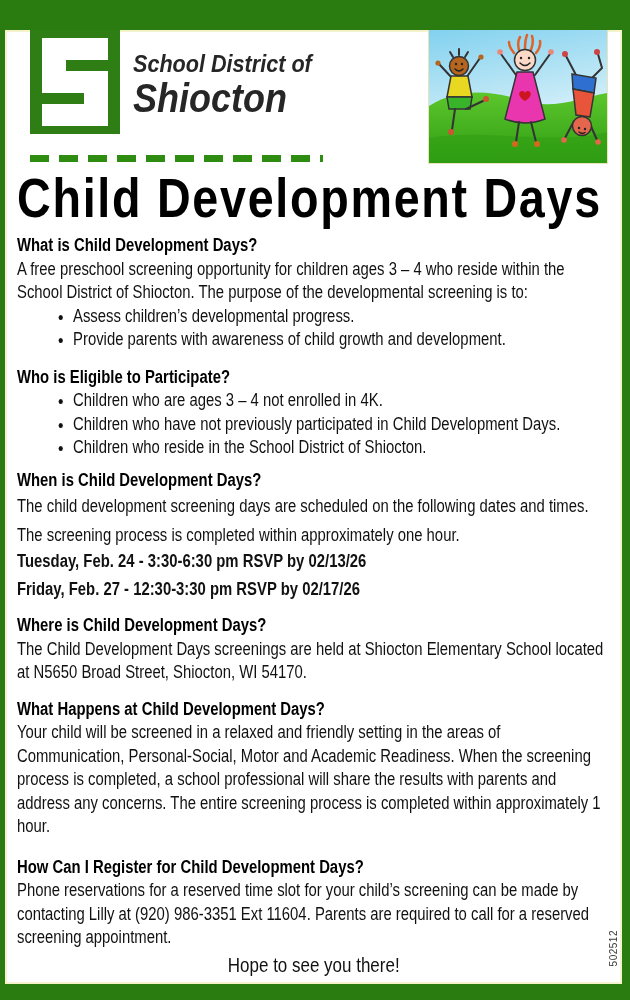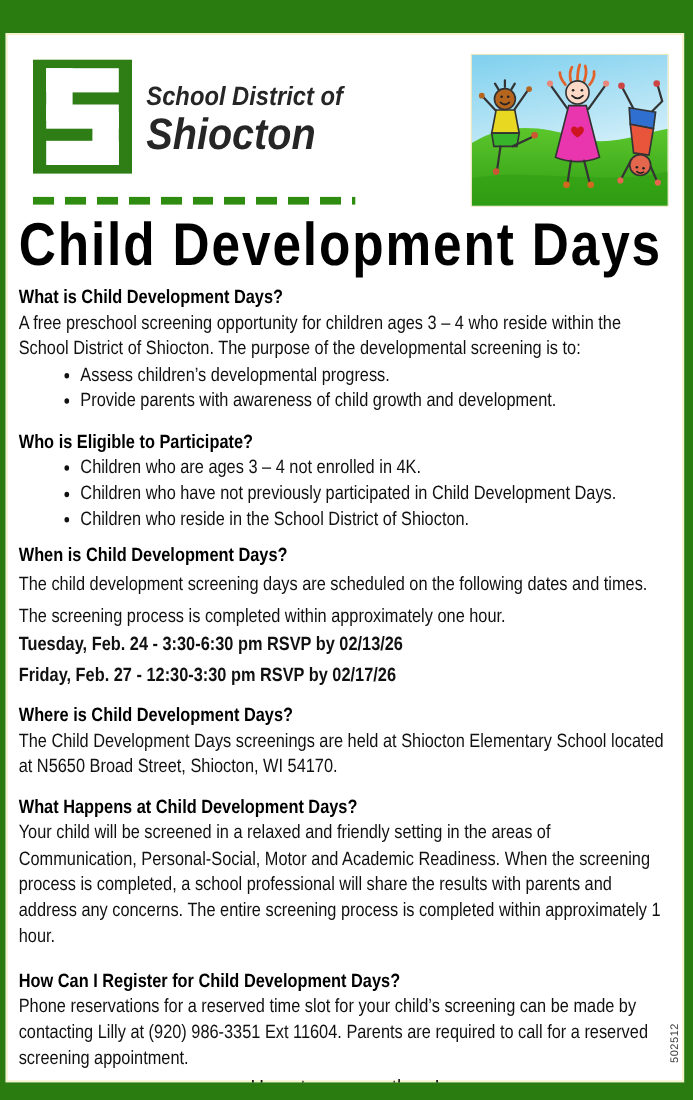--- a/index.html
+++ b/index.html
@@ -4,21 +4,21 @@
 <style>
   html,body { margin:0; padding:0; background:#fff; }
   .page {
     position:relative; width:630px; height:1000px;
     background:#2a7c10; overflow:hidden;
     font-family:"Liberation Sans", sans-serif;
   }
   .content {
     position:absolute; top:30px; left:5px; right:8px; bottom:16px;
     background:#ffffff; box-shadow: inset 0 0 0 2px #f5f3cb;
-    padding:24px 12px 0 12px; box-sizing:border-box; overflow:hidden;
+    padding:0 12px 0 12px; box-sizing:border-box; overflow:hidden;
   }
   
   .header { position:relative; height:138px; }
   .s-badge { position:absolute; left:13px; top:0; width:90px; height:104px; }
   .logo-text {
     position:absolute; left:116px; top:20px; white-space:nowrap;
     transform:scaleX(0.9); transform-origin:0 0;
     color:#262626; font-style:italic; font-weight:bold;
   }
   .logo-line1 { font-size:24px; line-height:27px; }

